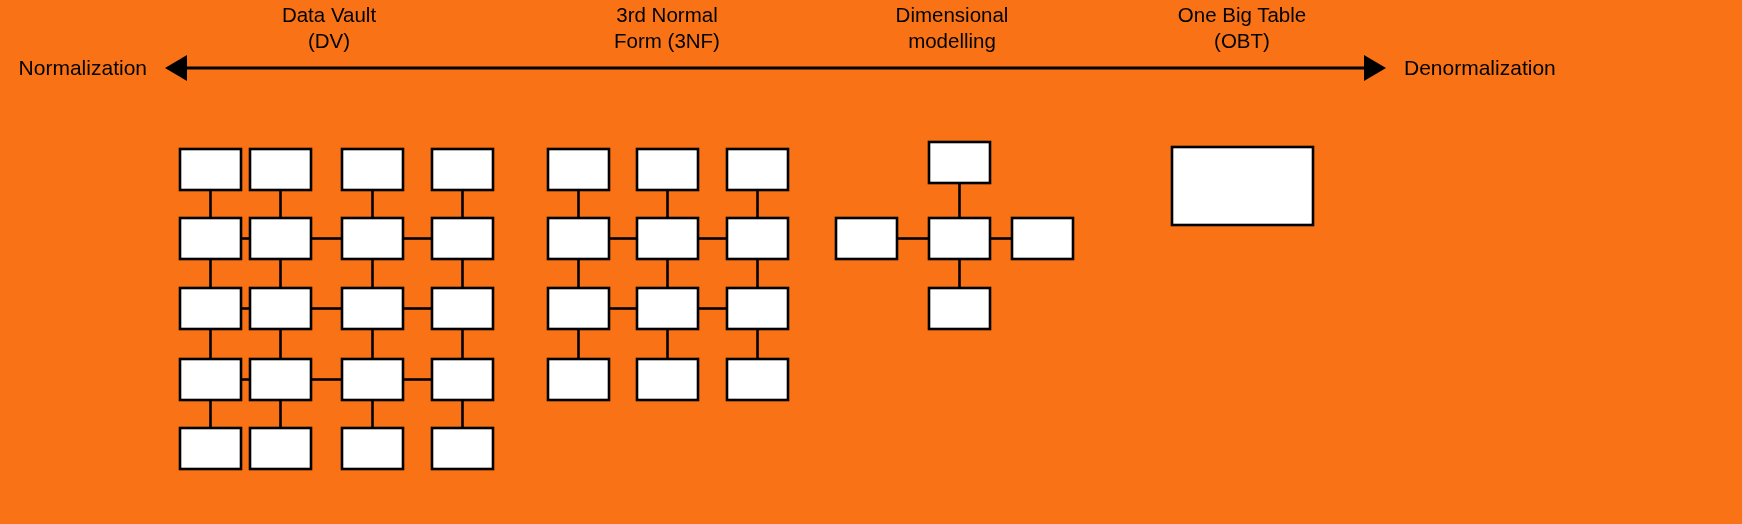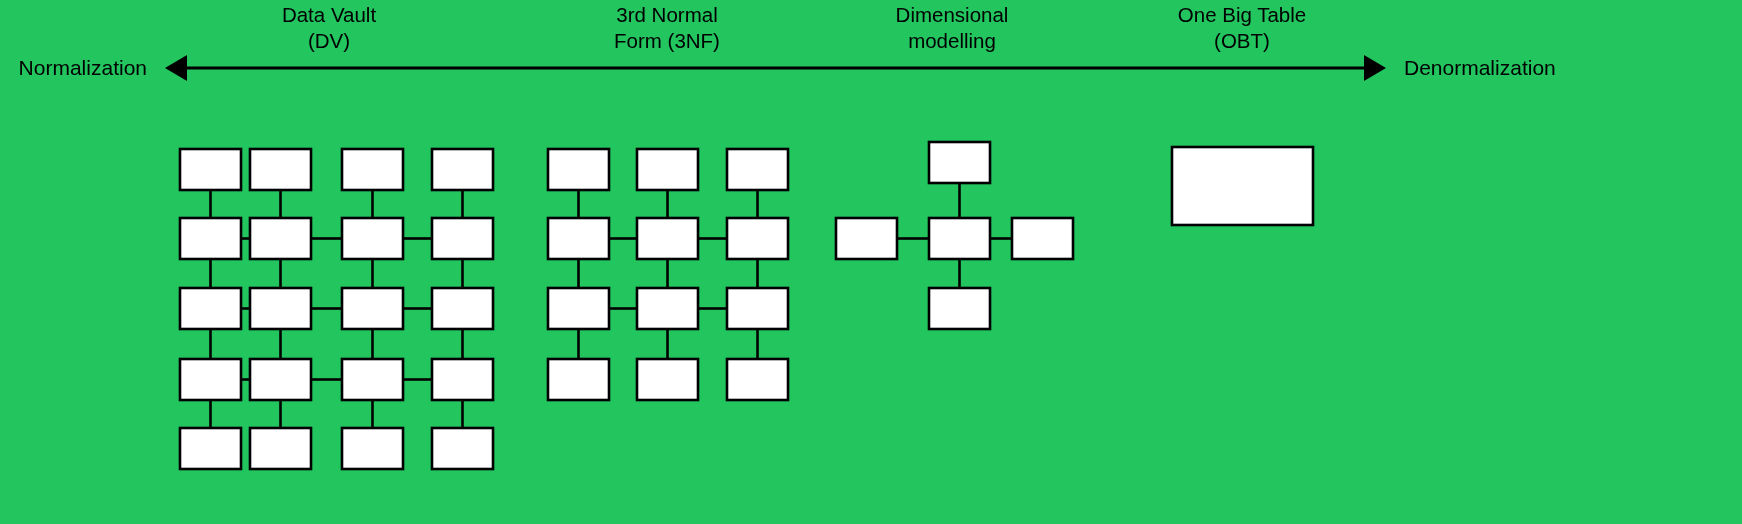--- a/index.html
+++ b/index.html
@@ -2,21 +2,21 @@
 <html><head>
 <meta charset="utf-8">
 <title>Data modelling normalization spectrum</title>
 <style>
   html,body{margin:0;padding:0;background:#ffffff;}
   body{
     width:1742px;height:524px;overflow:hidden;
     font-family:"Liberation Sans","DejaVu Sans",sans-serif;
     color:#000000;
   }
-  #stage{position:relative;width:1742px;height:524px;background:#22c55e;}
+  #stage{position:relative;width:1742px;height:524px;background:#f97316;}
   svg#diagram{position:absolute;left:0;top:0;width:1742px;height:524px;display:block;}
   .axis-label{font-size:21px;fill:#000;font-family:"Liberation Sans","DejaVu Sans",sans-serif;}
   .col-label{font-size:20.5px;fill:#000;font-family:"Liberation Sans","DejaVu Sans",sans-serif;text-anchor:middle;}
   .node-box{fill:#ffffff;stroke:#000000;stroke-width:2.6;}
   .edge{stroke:#000000;stroke-width:2.6;fill:none;}
   .axis-line{stroke:#000000;stroke-width:3.2;fill:none;}
   .arrow-head{fill:#000000;stroke:none;}
 </style>
 </head>
 <body>

